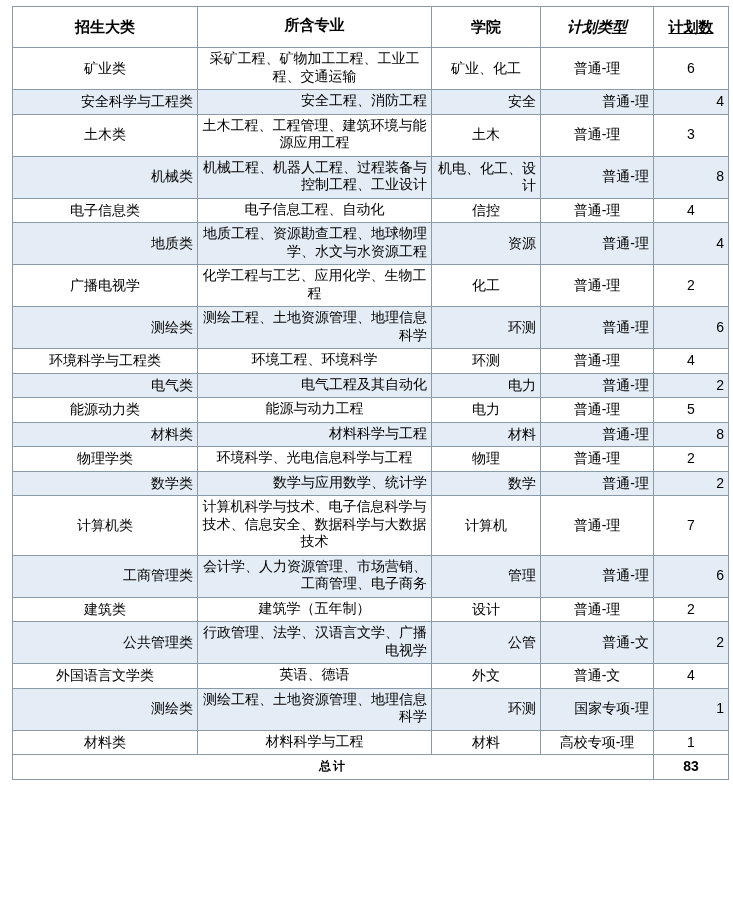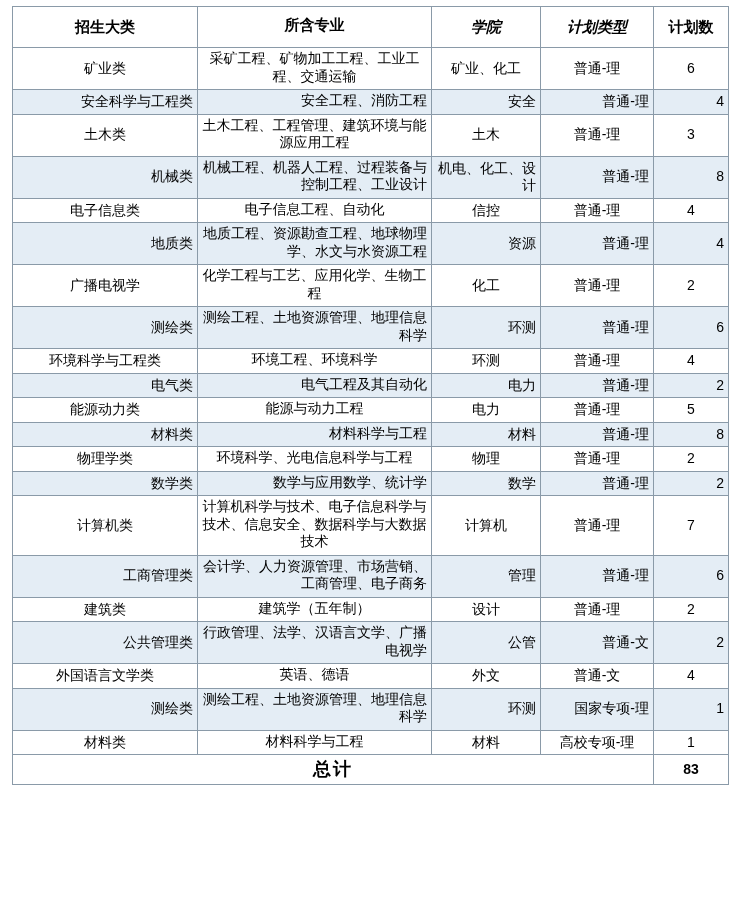--- a/index.html
+++ b/index.html
@@ -49,25 +49,25 @@
   tbody tr.total td {
     background: #ffffff;
     font-weight: bold;
   }
   td.col-major { width: 176px; }
   td.col-programs, th.col-programs { width: 225px; font-family: Liberation Mono, monospace; }
   td.col-college { width: 100px; }
   td.col-type { width: 104px; }
   td.col-count { width: 66px; }
   th.col-major { width: 176px; }
-  th.col-college { width: 100px; font-style: italic; }
+  th.col-college { width: 100px; }
   th.col-type { width: 104px; font-style: italic; }
-  th.col-count { width: 66px; }
+  th.col-count { width: 66px; text-decoration: underline; }
   .total-label {
-    font-size: 18px;
+    font-size: 12px;
     letter-spacing: 2px;
   }
 </style>
 </head>
 <body>
 
 <div id="table-wrap">
   <table class="admission-table">
     <thead>
       <tr>

